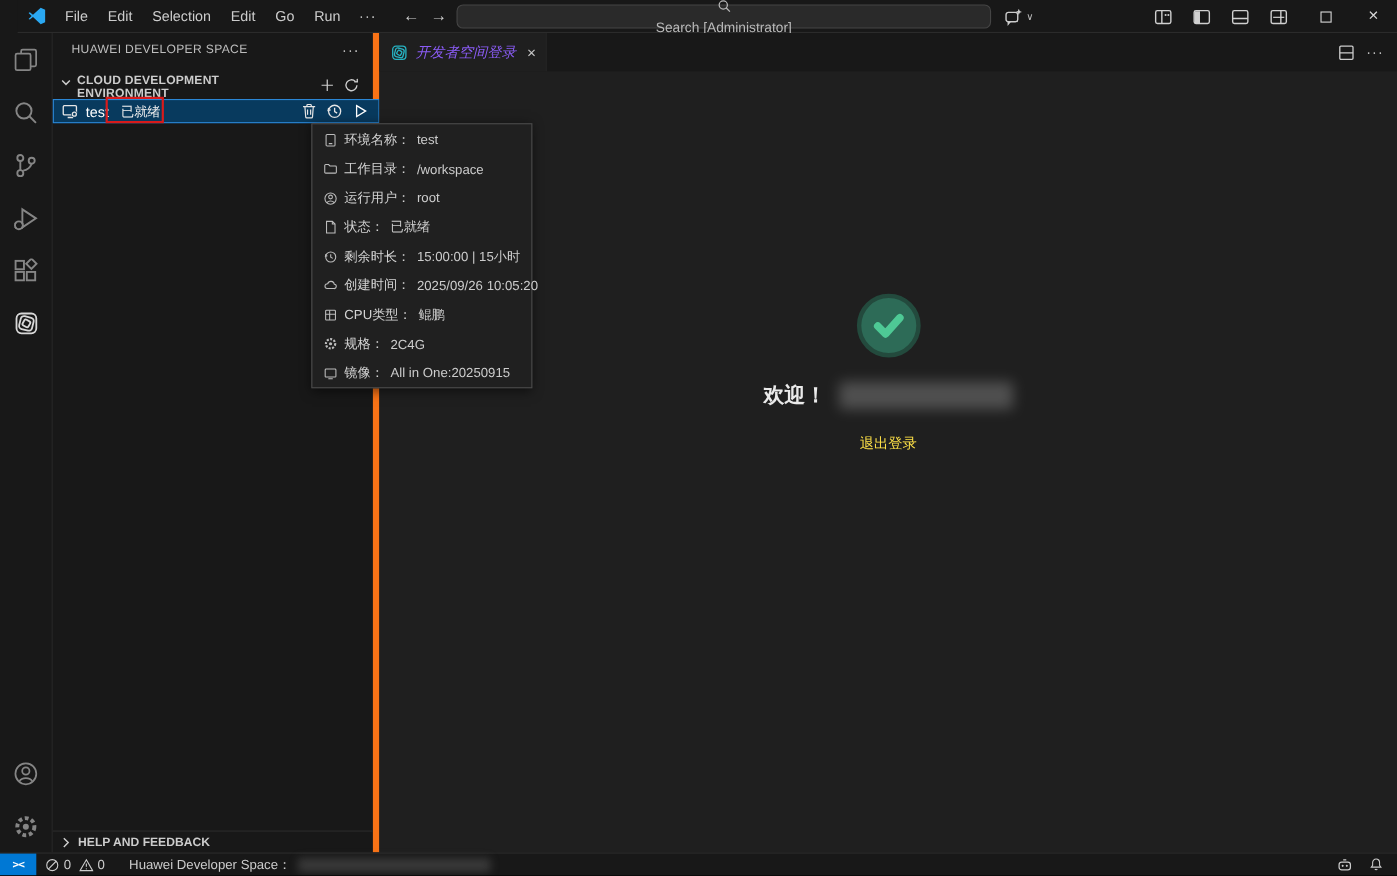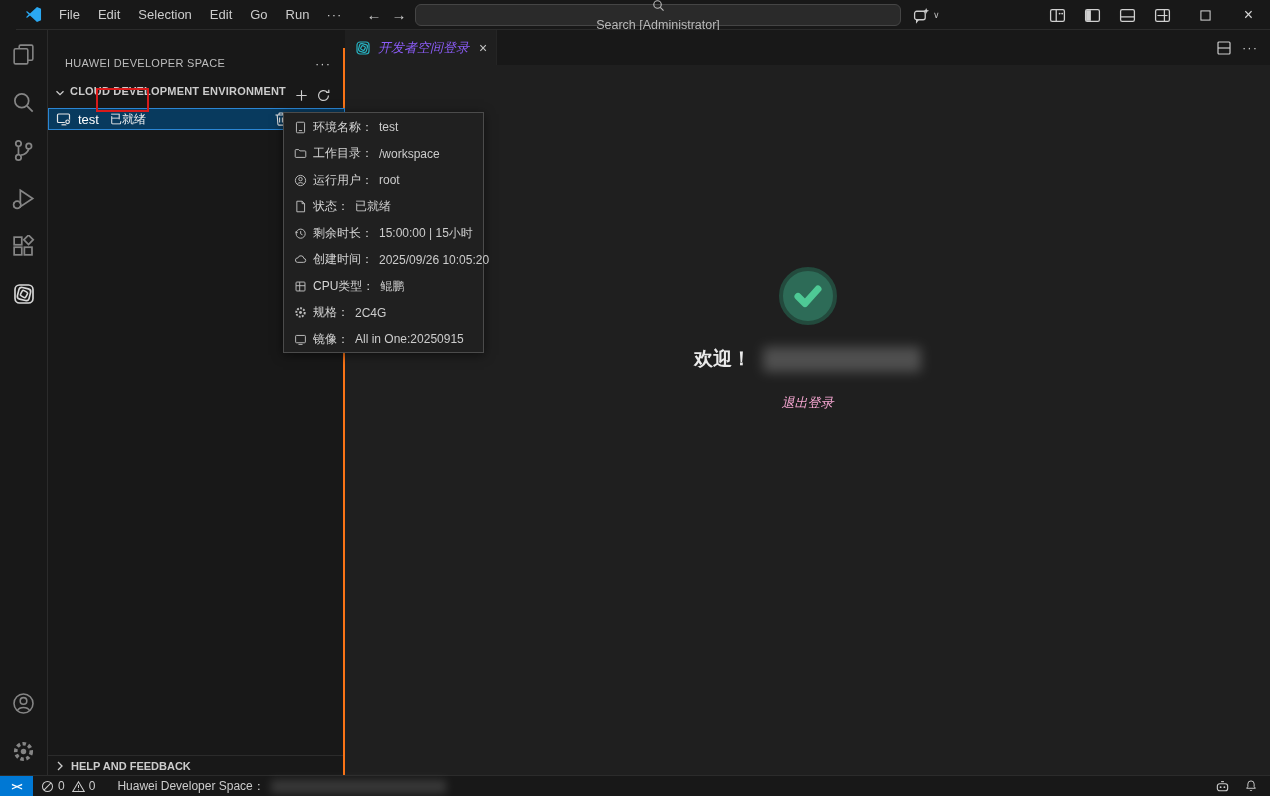--- a/index.html
+++ b/index.html
@@ -21,21 +21,21 @@
   .layout-controls .ic { width:26px; height:26px; display:flex; align-items:center; justify-content:center; }
   .window-controls { position:absolute; right:0; top:0; height:30px; display:flex; }
   .wc-btn { width:43px; height:30px; display:flex; align-items:center; justify-content:center; color:#d7d7d7; font-size:14px; }
 
   
   .activitybar { position:absolute; left:0; top:30px; width:48px; bottom:21px; background:#181818; border-right:1px solid #2b2b2b; display:flex; flex-direction:column; align-items:center; }
   .ab-item { width:48px; height:48px; display:flex; align-items:center; justify-content:center; }
   .ab-spacer { flex:1; }
 
   
-  .sidebar { position:absolute; left:48px; top:48px; width:297px; bottom:21px; background:#181818; border-right:2px solid #f97316; }
+  .sidebar { position:absolute; left:48px; top:30px; width:297px; bottom:21px; background:#181818; border-right:6px solid #f97316; }
   .sb-title-row { height:30px; display:flex; align-items:center; padding:0 12px 0 17px; }
   .sb-title { font-size:11px; color:#bdbdbd; letter-spacing:.3px; flex:1; }
   .sb-more { letter-spacing:1px; color:#cccccc; cursor:default; }
   .sb-section { height:22px; margin-top:7px; display:flex; align-items:flex-start; padding:0 10px 0 4px; gap:2px; }
   .sb-section-label { font-size:11px; font-weight:bold; color:#cccccc; flex:1; letter-spacing:.2px; }
   .sb-act { width:20px; height:20px; display:flex; align-items:center; justify-content:center; }
   .tree-item { position:absolute; left:0; top:60px; width:297px; height:22px; background:#083a5e; outline:1px solid #2b86d4; outline-offset:-1px; display:flex; align-items:center; padding:0 10px 0 8px; gap:6px; }
   .tree-label { color:#ffffff; font-size:13px; }
   .tree-badge { color:#f0f0f0; font-size:12px; padding:1px 5px; }
   .tree-actions { margin-left:auto; display:flex; gap:6px; align-items:center; }
@@ -49,21 +49,21 @@
   .tab { width:152px; height:35px; background:#1f1f1f; display:flex; align-items:center; padding:0 10px; gap:7px; border-right:1px solid #252525; }
   .tab-title { color:#8b5cf6; font-size:13px; font-style:italic; flex:1; white-space:nowrap;text-align:right; }
   .tab-close { color:#c5c5c5; font-size:14px; line-height:14px; padding:1px 3px; border-radius:3px; }
   .tab-actions { margin-left:auto; display:flex; align-items:center; gap:10px; padding-right:12px; }
   .editor { position:absolute; top:35px; left:0; right:0; bottom:0; background:#1f1f1f; }
   .welcome-wrap { position:absolute; left:0; right:0; top:202px; display:flex; flex-direction:column; align-items:center; }
   .check-circle { width:58px; height:58px; border-radius:50%; background:#2d6b57; border:4px solid #234a3d; display:flex; align-items:center; justify-content:center; }
   .welcome-row { margin-top:21px; height:26px; display:flex; align-items:center; gap:12px; }
   .welcome-text { color:#eaeaea; font-size:19px; font-weight:bold; }
   .blur-box { width:158px; height:25px; background:#8b8b8b; opacity:.45; border-radius:2px; filter:blur(6px); }
-  .logout-btn { margin-top:22px; color:#f9a8d4; font-size:13px; cursor:pointer;font-style:italic; }
+  .logout-btn { margin-top:22px; color:#fde047; font-size:13px; cursor:pointer; }
 
   
   .statusbar { position:absolute; left:0; bottom:0; right:0; height:21px; background:#181818; border-top:1px solid #2b2b2b; display:flex; align-items:center; font-size:12px; }
   .remote { width:33px; height:100%; background:#0078d4; color:#ffffff; display:flex; align-items:center; justify-content:center; font-family:"DejaVu Sans Mono", monospace; font-weight:bold; font-size:10px; letter-spacing:-1px; }
   .problems { display:flex; align-items:center; gap:4px; padding:0 8px; height:100%; }
   .sb-label { margin-left:14px; color:#cccccc; }
   .status-blur { margin-left:6px; width:175px; height:13px; background:#5a5a5a; opacity:.5; border-radius:2px; filter:blur(4px); }
   .statusbar-right { margin-left:auto; display:flex; align-items:center; gap:14px; padding-right:12px; height:100%; }
 
   

